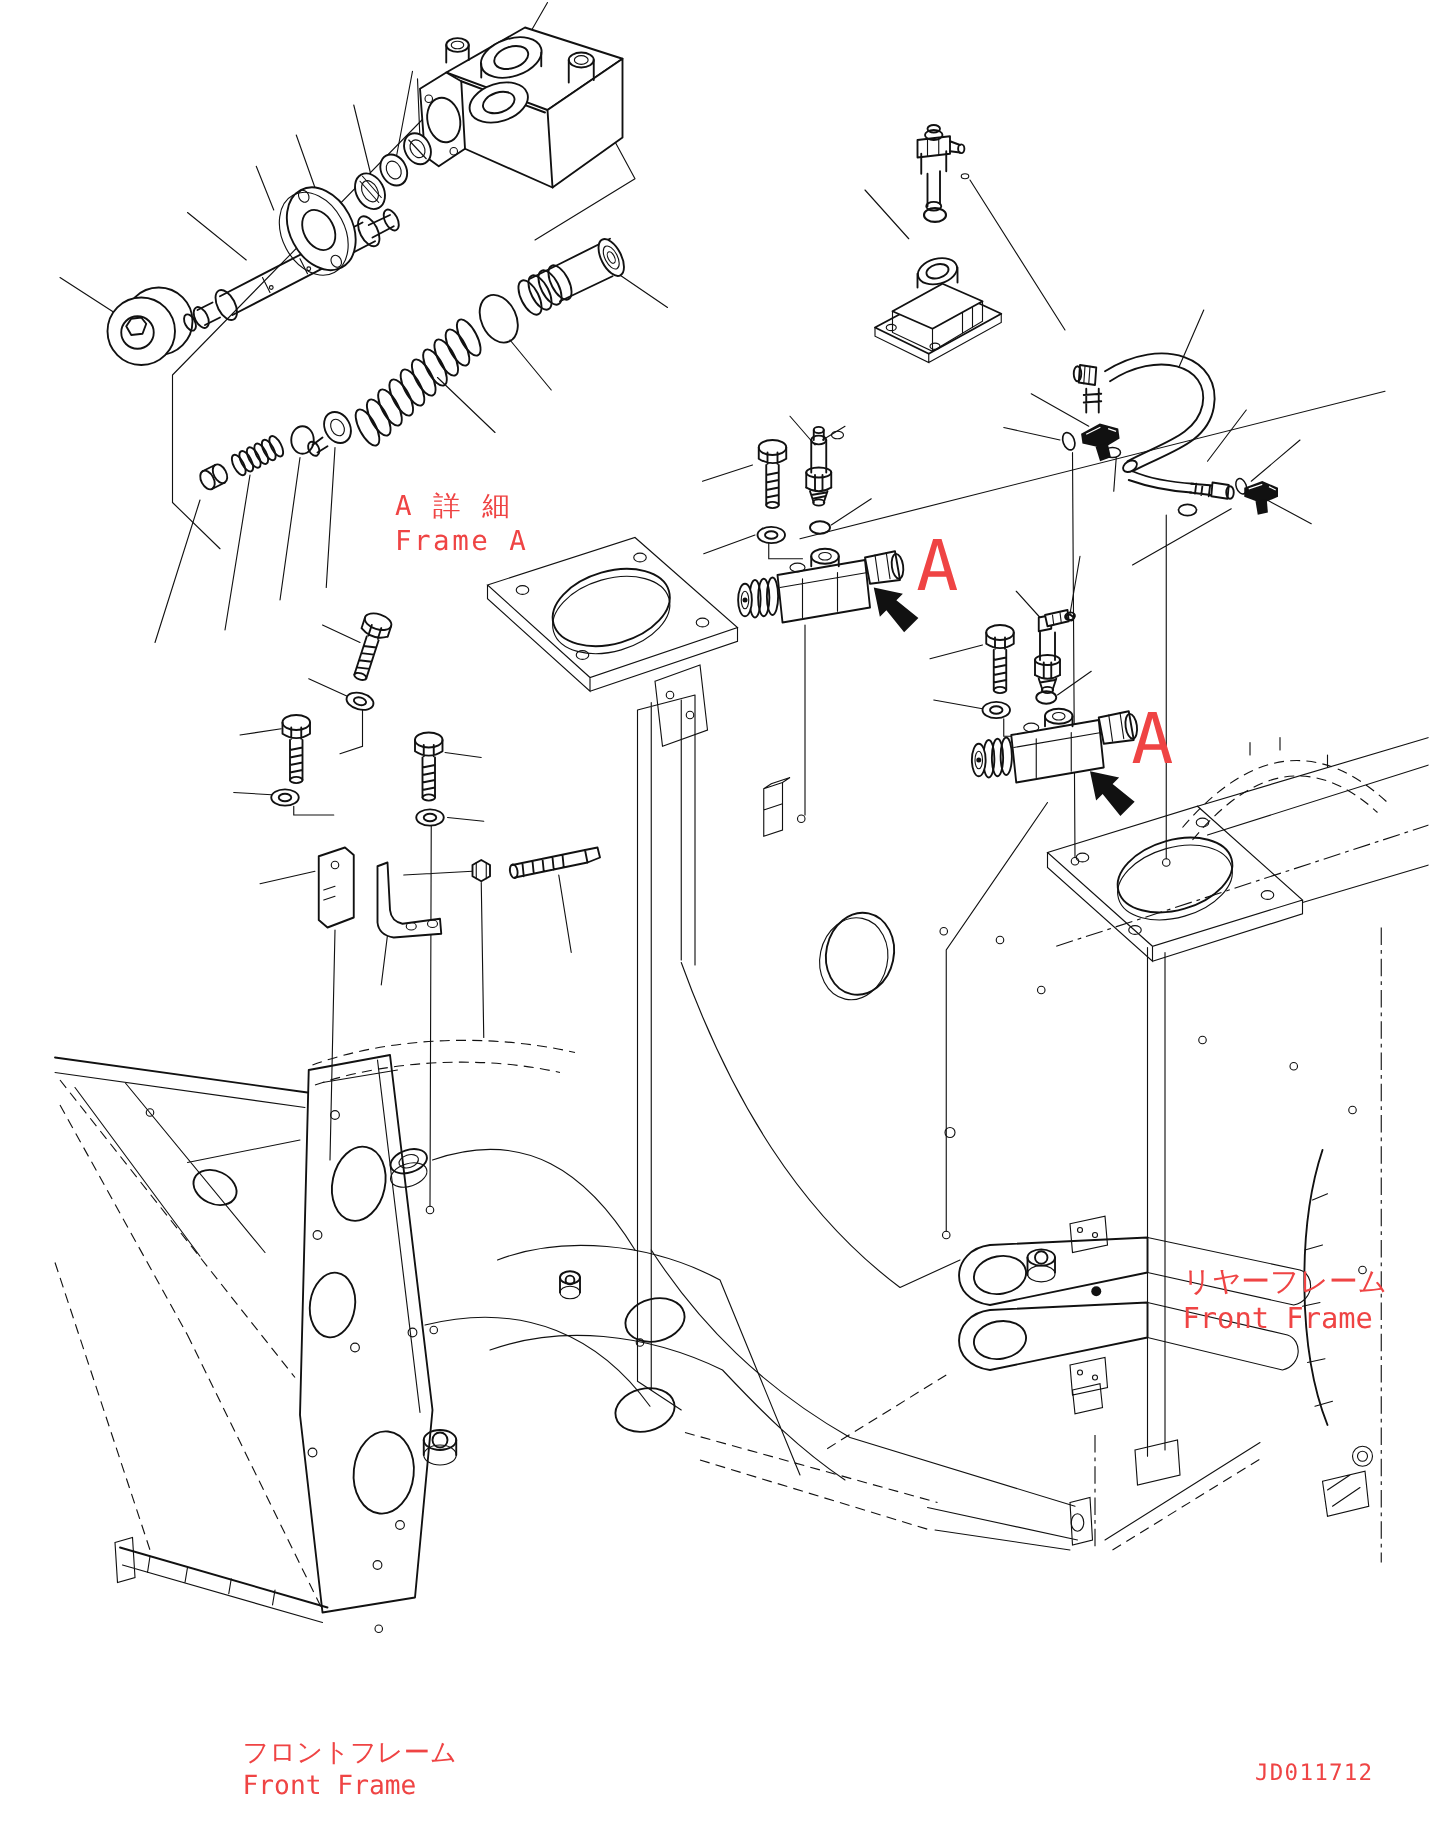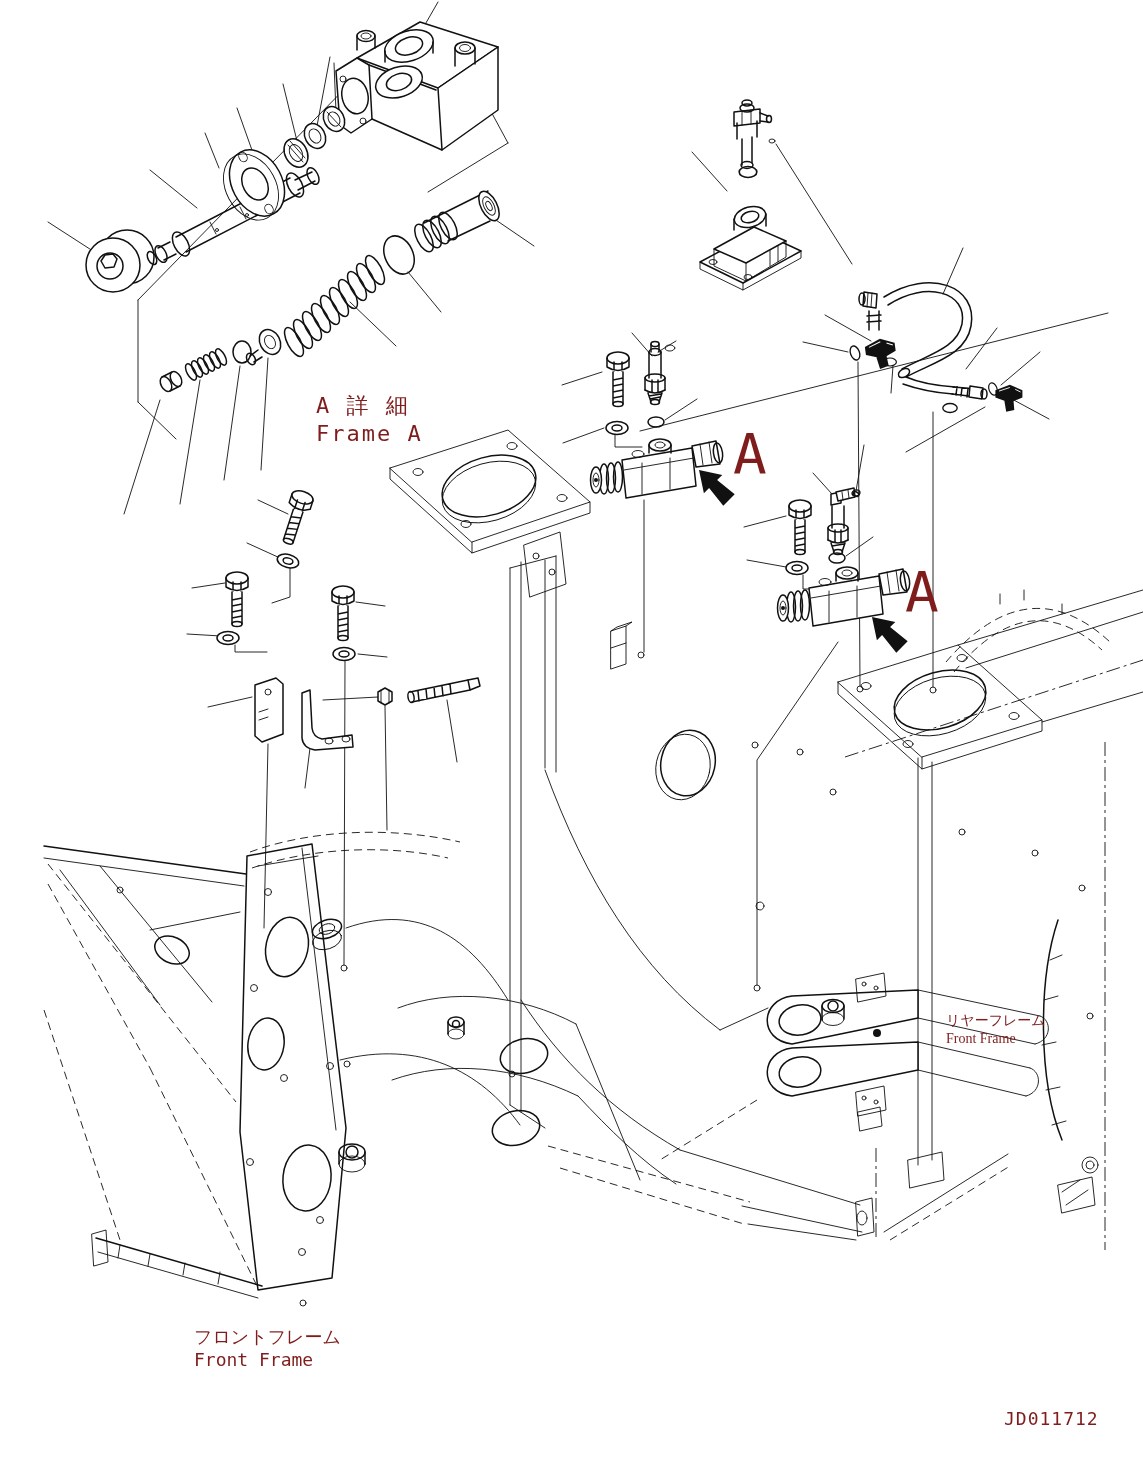--- a/index.html
+++ b/index.html
@@ -1,28 +1,28 @@
 <!DOCTYPE html>
 <html><head>
 <meta charset="utf-8">
 <style>
   html,body{margin:0;padding:0;background:#fff;}
   #sheet{position:relative;width:1143px;height:1457px;background:#fff;overflow:hidden;
-         font-family:"DejaVu Sans Mono","Liberation Mono",monospace;color:#7f1d1d;}
+         font-family:"DejaVu Sans Mono","Liberation Mono",monospace;color:#ef4444;}
   #sheet svg{position:absolute;left:0;top:0;}
   .s{stroke:#111;stroke-width:1.5;fill:none;stroke-linecap:round;stroke-linejoin:round;}
   .sf{stroke:#111;stroke-width:1.5;fill:#fff;stroke-linejoin:round;}
   .t{stroke:#111;stroke-width:0.9;fill:none;stroke-linecap:round;}
   .d{stroke:#111;stroke-width:0.9;fill:none;stroke-dasharray:8 5;}
   .dd{stroke:#111;stroke-width:0.9;fill:none;stroke-dasharray:14 4 3 4;}
   .f{fill:#111;stroke:none;}
   .lbl{position:absolute;white-space:pre;line-height:1.25;}
   .lbl-detail{left:316px;top:392px;font-size:22px;letter-spacing:2px;}
-  .lbl-rear{left:946px;top:1012px;font-size:14px;font-family:Liberation Serif, serif;}
-  .lbl-front{left:194px;top:1326px;font-size:18px;}
+  .lbl-rear{left:946px;top:1012px;font-size:23px;}
+  .lbl-front{left:194px;top:1389px;font-size:21px;}
   .lbl-dwg{left:1004px;top:1408px;font-size:18px;letter-spacing:1px;}
   .callout{position:absolute;font-size:56px;line-height:1;}
   .callout-1{left:733px;top:426px;}
   .callout-2{left:905px;top:564px;}
 </style>
 </head>
 <body>
 
 <div id="sheet">
 <svg width="1143" height="1457" viewBox="0 0 1143 1457">

